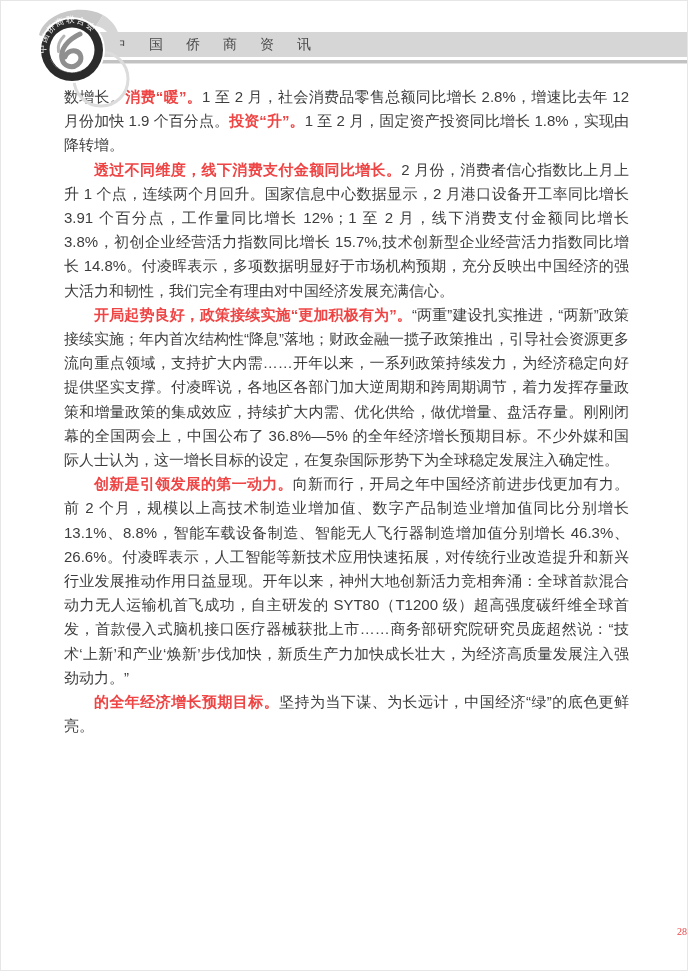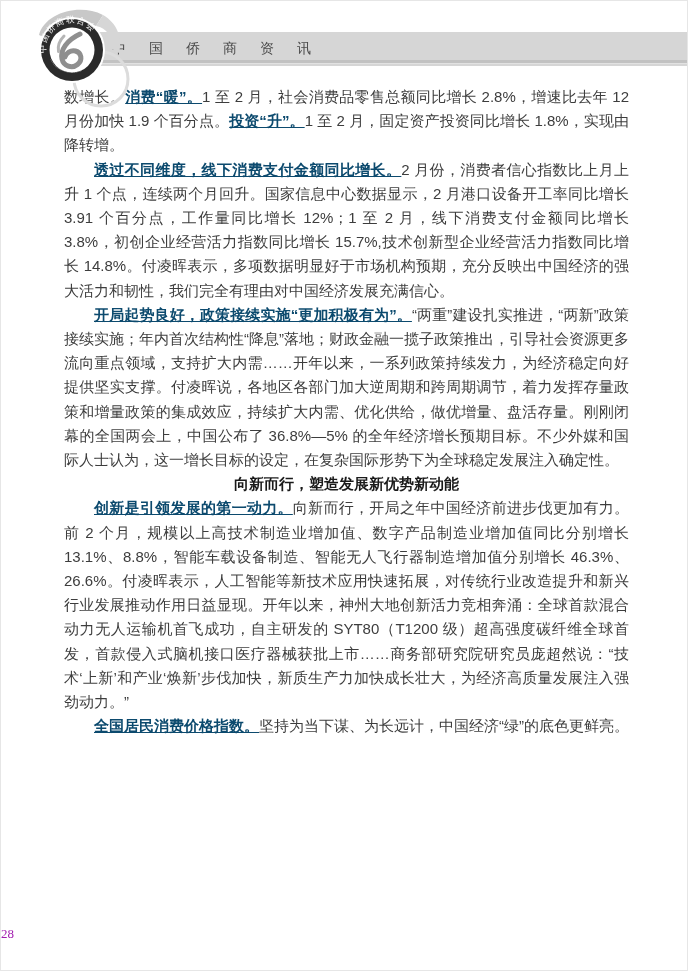--- a/index.html
+++ b/index.html
@@ -8,21 +8,21 @@
     width:688px; height:971px;
     background:#ffffff;
     border:1px solid #e6e6e6;
     box-sizing:border-box;
     overflow:hidden;
     font-family:"Liberation Sans", sans-serif;
   }
 
   
   .masthead-bar {
-    position:absolute; left:97px; right:0; top:31px; height:34px;
+    position:absolute; left:97px; right:0; top:31px; height:25px;
     background:#d6d6d6;
     display:flex; align-items:center;
   }
   .masthead-title {
     margin-left:14px;
     font-size:14px;
     color:#4a4a4a;
     letter-spacing:23px;
     white-space:nowrap;
   }
@@ -36,32 +36,32 @@
   
   .article {
     position:absolute; left:63px; top:84px; width:565px;
     font-size:15px; line-height:24.2px;
     color:#3d3d3d;
     text-align:justify;
     text-justify:inter-character;
   }
   .para { margin:0; }
   .para.indent { text-indent:2em; }
-  .para .b { font-weight:bold; color:#0c4a6e;text-decoration:underline; }
+  .para .b { font-weight:bold; color:#ef4444; }
   .para.heading {
     text-align:center; text-indent:0;
     font-weight:bold; color:#1a1a1a;
   }
 
   
   .footer-pageno {
     position:absolute; left:0; right:0; top:925px;
-    text-align:left;
+    text-align:right;
     font-family:"Liberation Serif", serif;
-    font-size:13px; color:#a21caf;
+    font-size:10px; color:#ef4444;
   }
 </style>
 </head>
 <body>
 
 <div class="page">
 
   <div class="masthead-bar">
     <span class="masthead-title">中国侨商资讯</span>
   </div>
@@ -91,20 +91,19 @@
 
       <path d="M61,31 C48,37 41,47 43,56 C44.5,63 53,66 58.5,61.5 C64,57 62.5,49.5 56.5,48 C51.5,46.8 47,50 46,54" fill="none" stroke="#8f8f8f" stroke-width="5" stroke-linecap="round"></path>
       <path d="M45,33 C40.5,37.5 38.5,43 39.5,48.5" fill="none" stroke="#b5b5b5" stroke-width="3" stroke-linecap="round"></path>
     </svg>
   </div>
 
   <main class="article">
       <p class="para "><span>数增长。</span><span class="b">消费“暖”。</span><span>1 至 2 月，社会消费品零售总额同比增长 2.8%，增速比去年 12 月份加快 1.9 个百分点。</span><span class="b">投资“升”。</span><span>1 至 2 月，固定资产投资同比增长 1.8%，实现由降转增。</span></p>
       <p class="para  indent"><span class="b">透过不同维度，线下消费支付金额同比增长。</span><span>2 月份，消费者信心指数比上月上升 1 个点，连续两个月回升。国家信息中心数据显示，2 月港口设备开工率同比增长 3.91 个百分点，工作量同比增长 12%；1 至 2 月，线下消费支付金额同比增长 3.8%，初创企业经营活力指数同比增长 15.7%,技术创新型企业经营活力指数同比增长 14.8%。付凌晖表示，多项数据明显好于市场机构预期，充分反映出中国经济的强大活力和韧性，我们完全有理由对中国经济发展充满信心。</span></p>
       <p class="para  indent"><span class="b">开局起势良好，政策接续实施“更加积极有为”。</span><span>“两重”建设扎实推进，“两新”政策接续实施；年内首次结构性“降息”落地；财政金融一揽子政策推出，引导社会资源更多流向重点领域，支持扩大内需……开年以来，一系列政策持续发力，为经济稳定向好提供坚实支撑。付凌晖说，各地区各部门加大逆周期和跨周期调节，着力发挥存量政策和增量政策的集成效应，持续扩大内需、优化供给，做优增量、盘活存量。刚刚闭幕的全国两会上，中国公布了 36.8%—5% 的全年经济增长预期目标。不少外媒和国际人士认为，这一增长目标的设定，在复杂国际形势下为全球稳定发展注入确定性。</span></p>
-      <p class="para heading">向新而行，塑造发展新优势新动能</p>
       <p class="para  indent"><span class="b">创新是引领发展的第一动力。</span><span>向新而行，开局之年中国经济前进步伐更加有力。前 2 个月，规模以上高技术制造业增加值、数字产品制造业增加值同比分别增长 13.1%、8.8%，智能车载设备制造、智能无人飞行器制造增加值分别增长 46.3%、26.6%。付凌晖表示，人工智能等新技术应用快速拓展，对传统行业改造提升和新兴行业发展推动作用日益显现。开年以来，神州大地创新活力竞相奔涌：全球首款混合动力无人运输机首飞成功，自主研发的 SYT80（T1200 级）超高强度碳纤维全球首发，首款侵入式脑机接口医疗器械获批上市……商务部研究院研究员庞超然说：“技术‘上新’和产业‘焕新’步伐加快，新质生产力加快成长壮大，为经济高质量发展注入强劲动力。”</span></p>
-      <p class="para  indent"><span class="b">全国居民消费价格指数。</span><span>坚持为当下谋、为长远计，中国经济“绿”的底色更鲜亮。</span></p>
+      <p class="para  indent"><span class="b">的全年经济增长预期目标。</span><span>坚持为当下谋、为长远计，中国经济“绿”的底色更鲜亮。</span></p>
     </main>
 
   <div class="footer-pageno">28</div>
 
 </div>
 
 </body></html>

